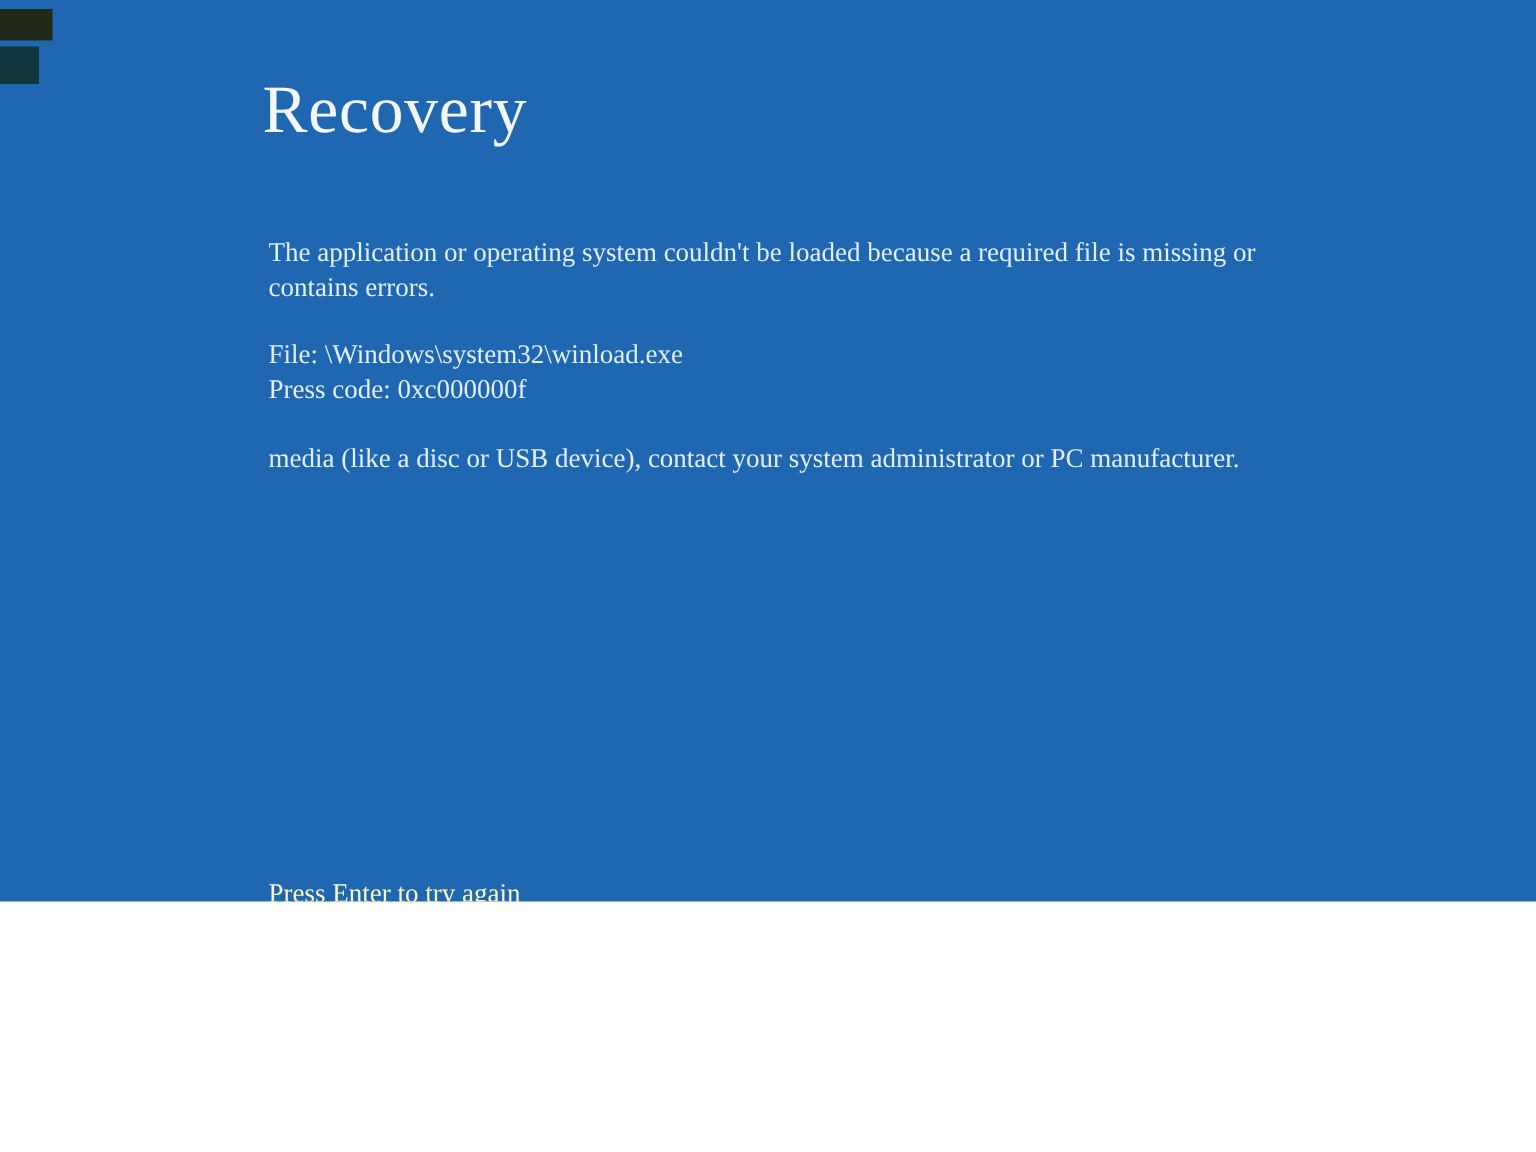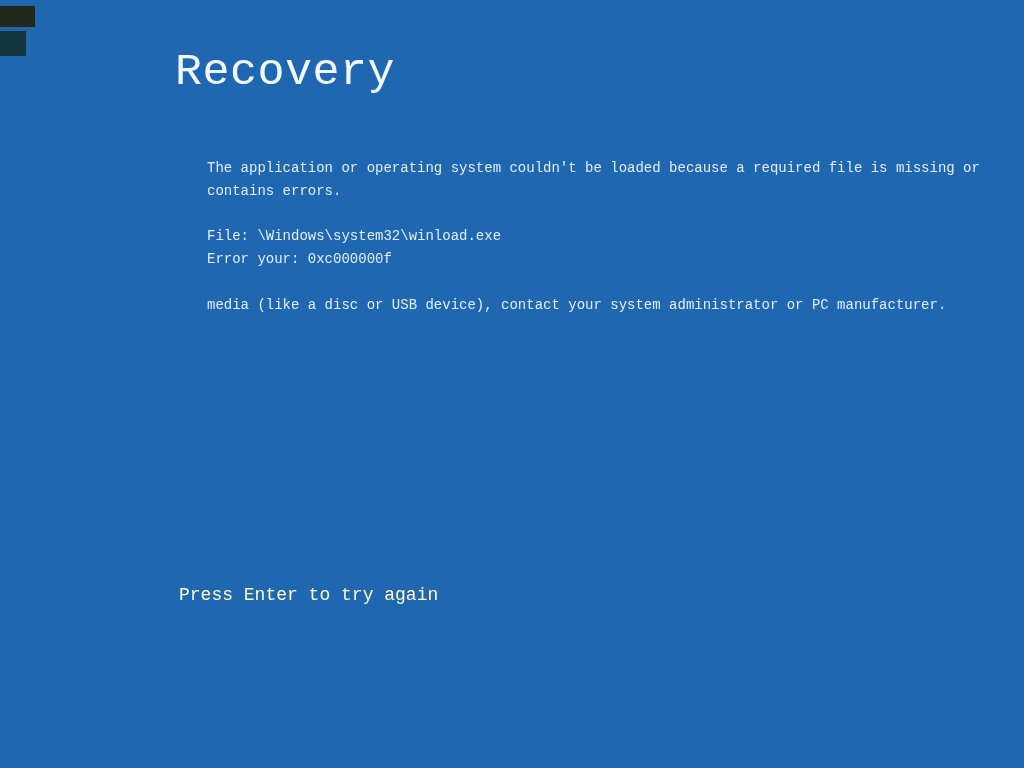--- a/index.html
+++ b/index.html
@@ -1,22 +1,22 @@
 <!DOCTYPE html>
 <html><head>
 <meta charset="utf-8">
 <style>
   html, body { margin: 0; padding: 0; }
   .screen {
     position: relative;
     width: 1024px;
-    height: 768px;
+    height: 601px;
     background: #2067B2;
     overflow: hidden;
-    font-family: Liberation Mono, monospace;
+    font-family: Liberation Serif, serif;
     -webkit-font-smoothing: antialiased;
   }
   .title {
     position: absolute;
     left: 175px;
     top: 47px;
     font-size: 45px;
     font-weight: 300;
     letter-spacing: 0.5px;
     color: #F2F8FD;
@@ -29,24 +29,23 @@
     font-size: 19px;
     font-weight: 400;
     line-height: 27px;
     color: #EFF6FC;
     white-space: nowrap;
   }
   .body-block {
     position: absolute;
     left: 179px;
     color: #E2EEF9;
-    font-size: 14px;
+    font-size: 18px;
     font-weight: 400;
     line-height: 23px;
-    margin-left: 28px;
   }
   .body-block div { white-space: nowrap; }
   .para1 { top: 157px; }
   .details { top: 225px; }
   .para2 { top: 294px; }
   .actions {
     position: absolute;
     left: 179px;
     top: 580px;
     color: #fef9c3;
@@ -73,21 +72,21 @@
   <div class="title">Recovery</div>
 
 
   <div class="body-block para1">
     <div>The application or operating system couldn't be loaded because a required file is missing or</div>
     <div>contains errors.</div>
   </div>
 
   <div class="body-block details">
     <div>File: \Windows\system32\winload.exe</div>
-    <div>Error your: 0xc000000f</div>
+    <div>Press code: 0xc000000f</div>
   </div>
 
   <div class="body-block para2">
     <div>media (like a disc or USB device), contact your system administrator or PC manufacturer.</div>
   </div>
 
   <div class="actions">
     <div>Press Enter to try again</div>
   </div>
 

